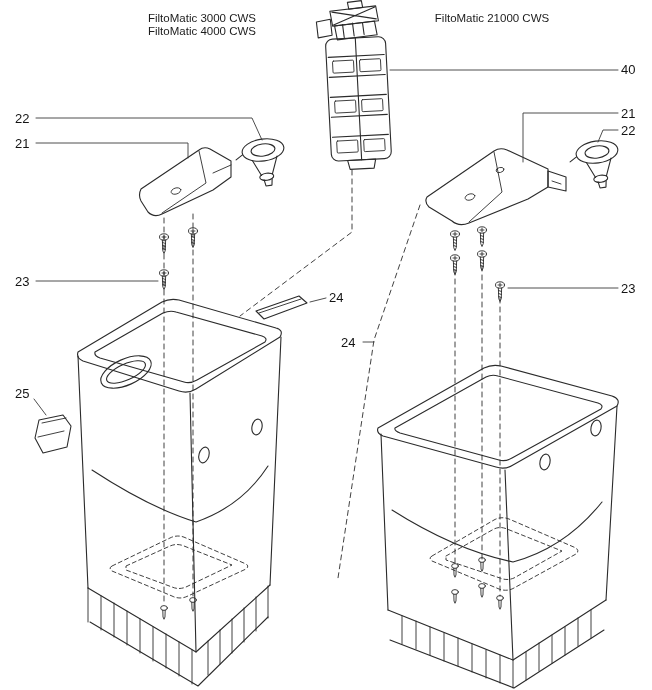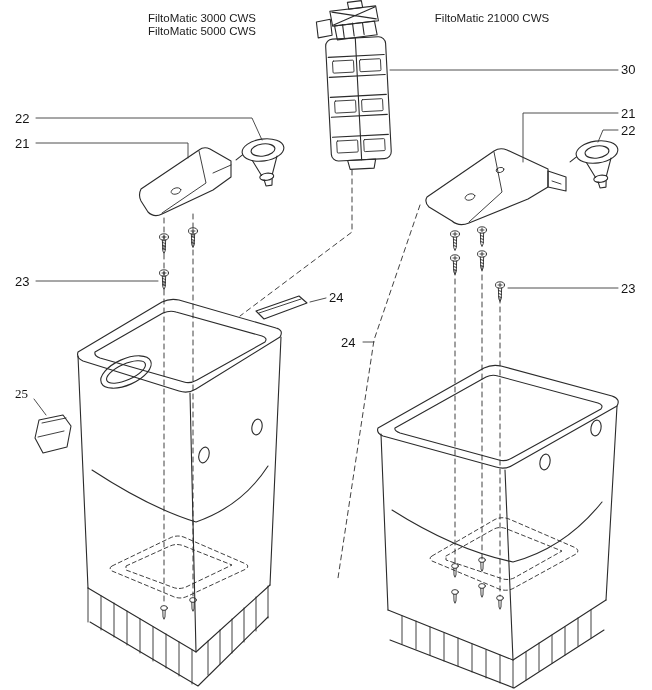--- a/index.html
+++ b/index.html
@@ -226,30 +226,30 @@
       <path d="M 34 399 L 46 415"></path>
       <path d="M 618 113 L 523 113 L 523 162"></path>
       <path d="M 618 130 L 603 130 L 598 142"></path>
       <path d="M 618 288 L 508 288"></path>
       <path d="M 363 342 L 374 342"></path>
     </g>
   </svg>
 
   <div class="title" style="left:137px;top:12px;width:130px;">
     <div>FiltoMatic 3000 CWS</div>
-    <div>FiltoMatic 5000 CWS</div>
+    <div>FiltoMatic 4000 CWS</div>
   </div>
   <div class="title" style="left:422px;top:12px;width:140px;">
     <div>FiltoMatic 21000 CWS</div>
   </div>
 
-  <div class="callout" style="left:621px;top:62px;">30</div>
+  <div class="callout" style="left:621px;top:62px;">40</div>
   <div class="callout" style="left:15px;top:111px;">22</div>
   <div class="callout" style="left:15px;top:136px;">21</div>
   <div class="callout" style="left:15px;top:274px;">23</div>
   <div class="callout" style="left:329px;top:290px;">24</div>
-  <div class="callout" style="left:15px;top:386px;font-family:Liberation Serif, serif;">25</div>
+  <div class="callout" style="left:15px;top:386px;">25</div>
   <div class="callout" style="left:621px;top:106px;">21</div>
   <div class="callout" style="left:621px;top:123px;">22</div>
   <div class="callout" style="left:621px;top:281px;">23</div>
   <div class="callout" style="left:341px;top:335px;">24</div>
 
 </div>
 
 </body></html>

